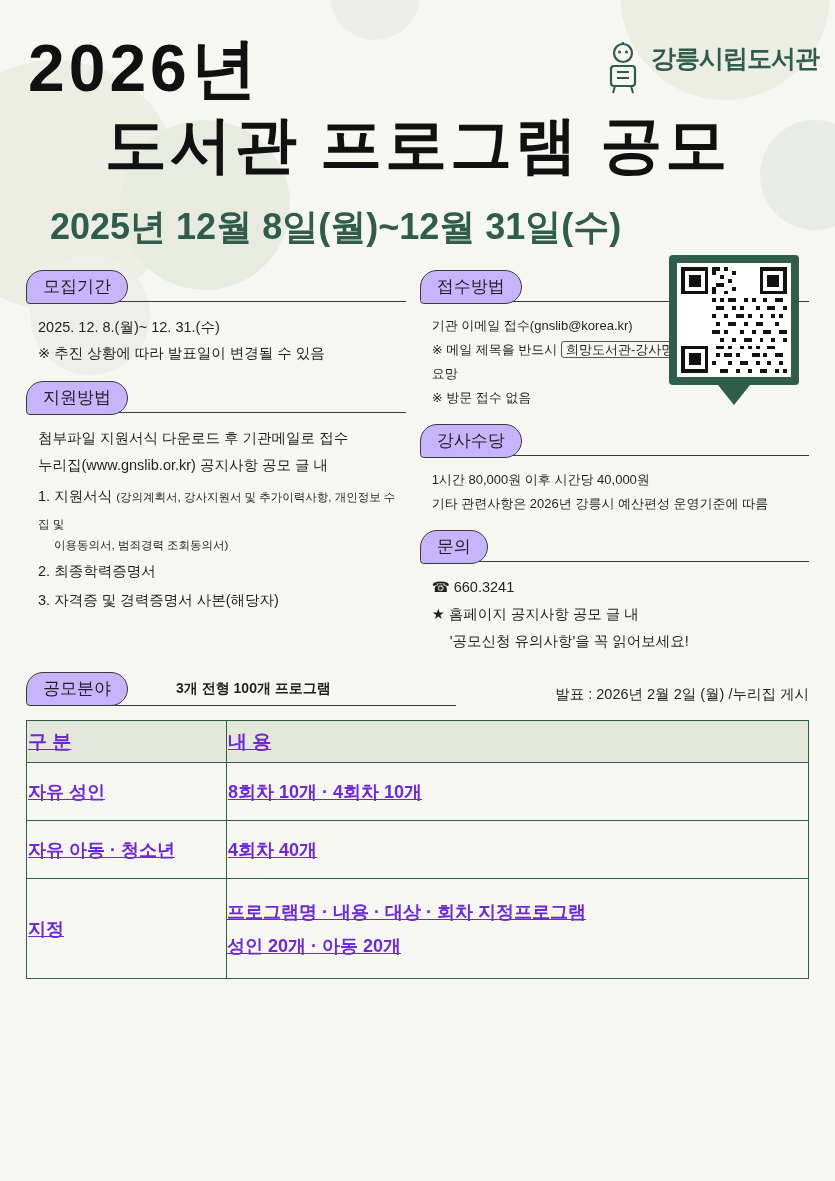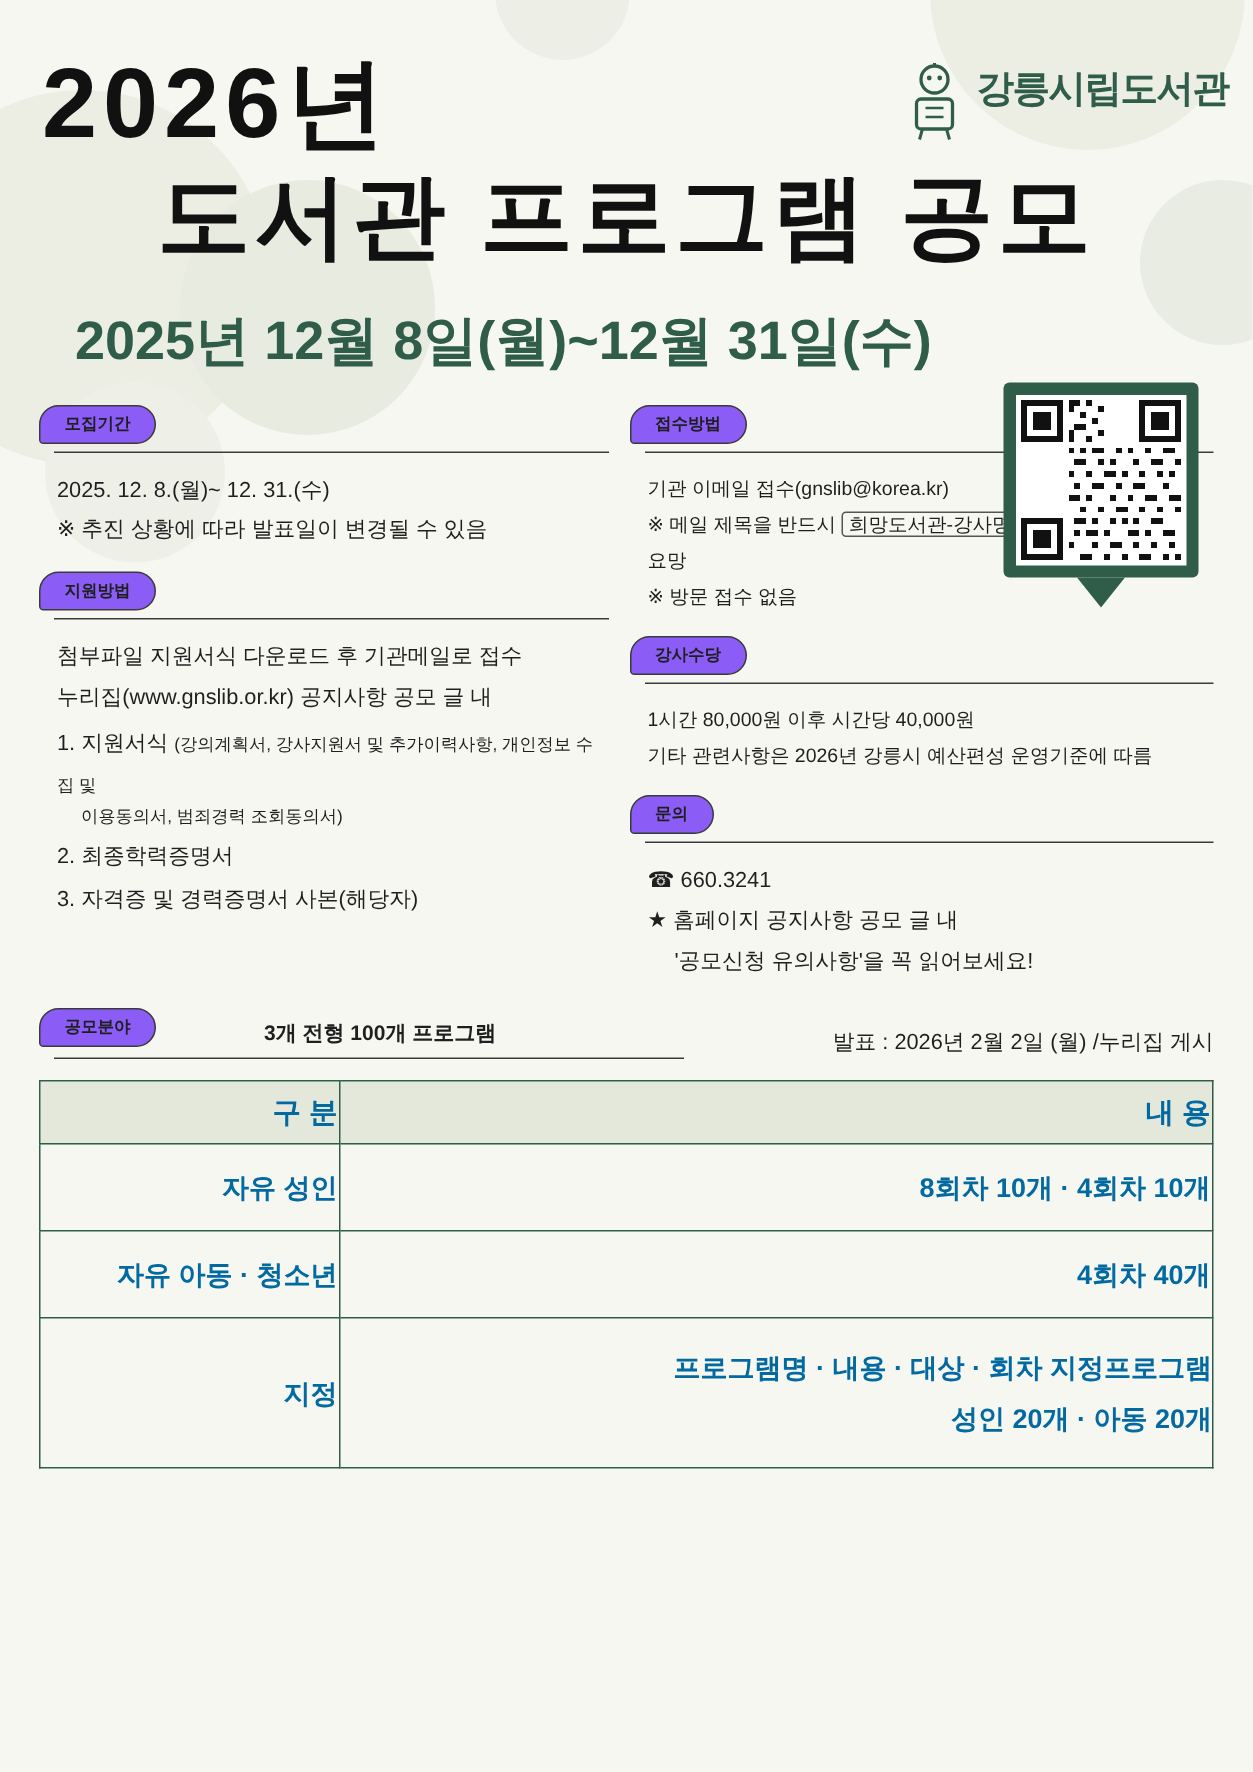--- a/index.html
+++ b/index.html
@@ -93,22 +93,22 @@
   .col-right { width: 400px; }
 
   
   .sec { margin-bottom: 14px; }
   .sec-head { position: relative; height: 34px; }
   .tag {
     display: inline-block;
     border: 1.6px solid #3a3a3a;
     border-radius: 18px 18px 18px 4px;
     padding: 4px 16px 5px 16px;
-    font-size: 11px; font-weight: bold;
-    background: #8b5cf6;
+    font-size: 17px; font-weight: normal;
+    background: #c4b5fd;
     position: relative; z-index: 2;
     color: #1f1f1f;
   }
   .tag-rule {
     position: absolute; left: 10px; right: 0; bottom: 2px;
     border-bottom: 1.6px solid #3a3a3a;
     z-index: 1;
   }
   .sec-body { padding: 10px 8px 0 12px; font-size: 14.5px; line-height: 1.85; }
   .sec-body .sm { font-size: 13px; }
@@ -137,23 +137,24 @@
     font-size: 14.5px;
     padding-bottom: 4px;
     white-space: nowrap;
   }
 
   
   .tablewrap { padding: 12px 26px 0 26px; }
   table { width: 100%; border-collapse: collapse; table-layout: fixed; }
   th, td {
     border: 1.3px solid #2f5d4a;
-    text-align: right;
+    text-align: left;
     font-size: 18px;
-    color: #0369a1;
+    color: #6d28d9;
+    text-decoration: underline;
   }
   thead th {
     background: #e3e8db;
     font-weight: bold;
     height: 42px;
     font-size: 19px;
   }
   tbody td { height: 58px; font-weight: bold; }
   .col-gubun { width: 200px; }
   td.two-line { line-height: 1.9; padding: 6px 0; height: 100px; }

